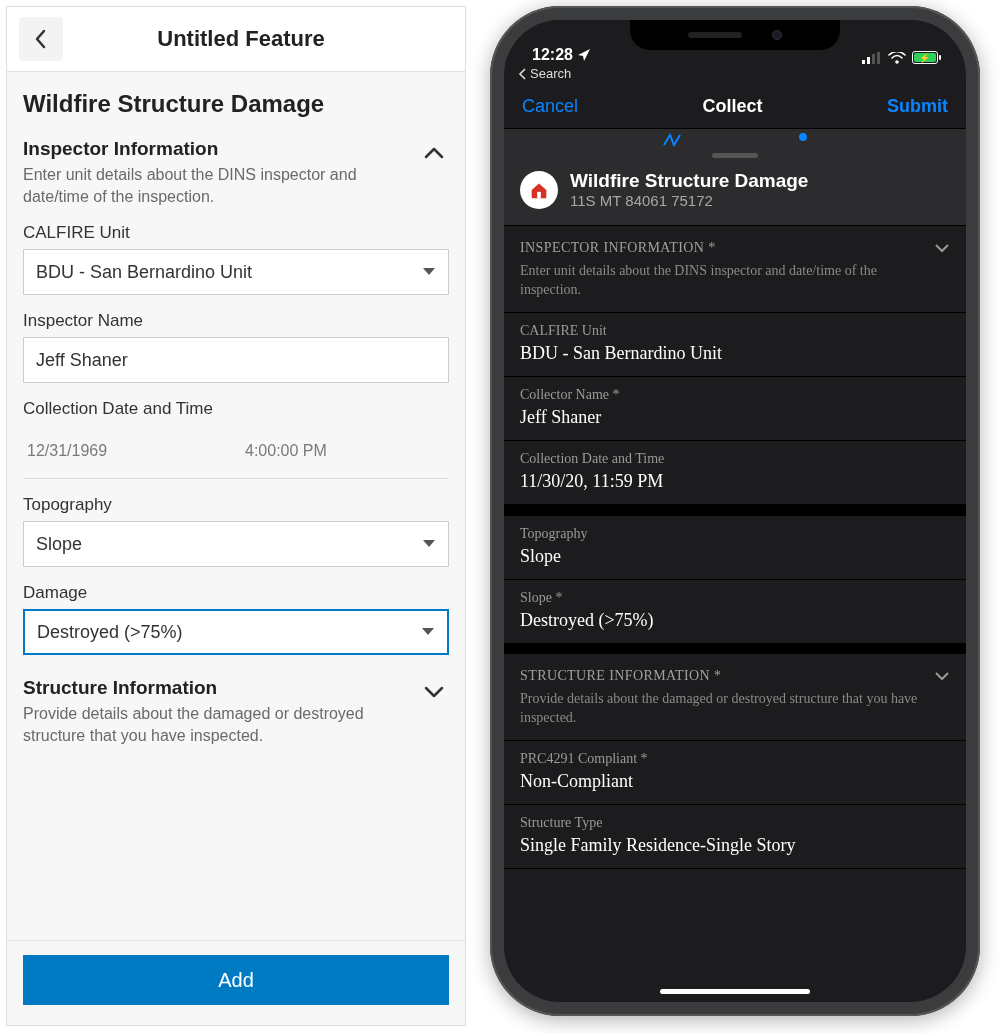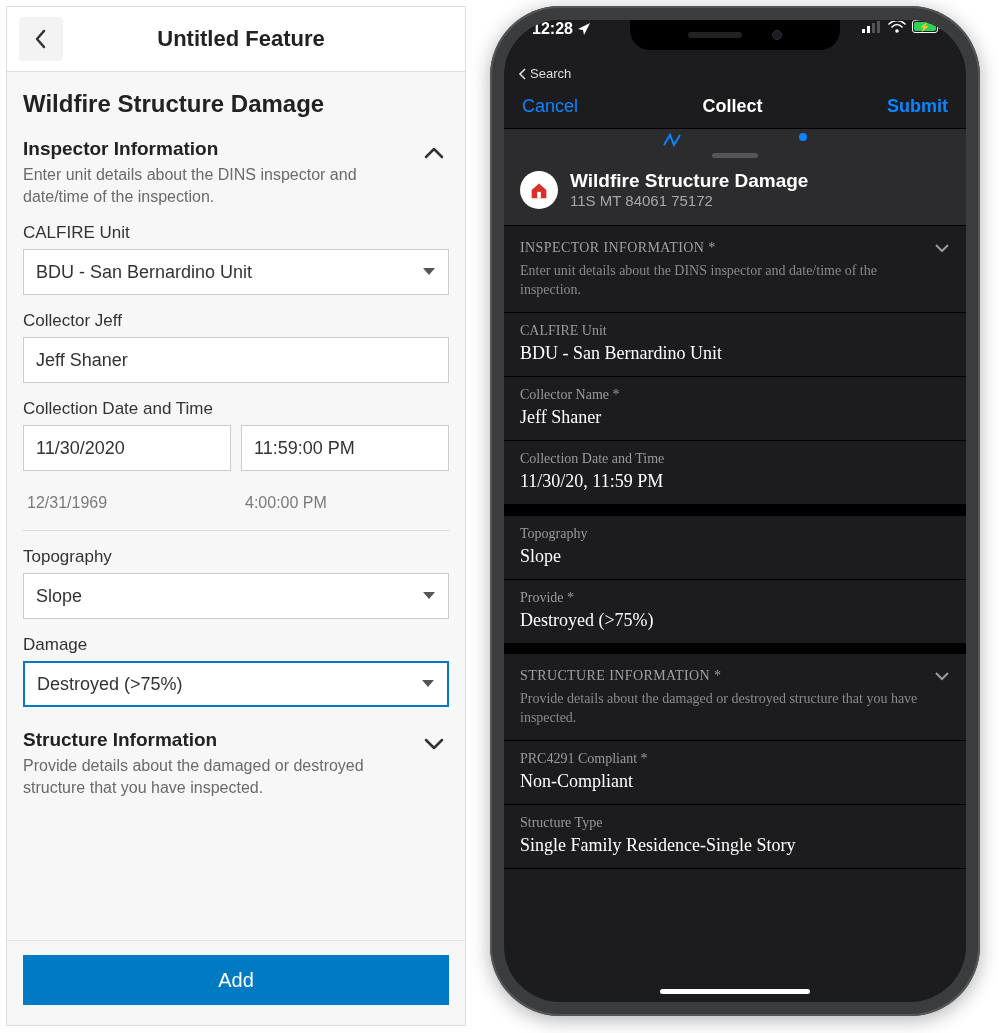--- a/index.html
+++ b/index.html
@@ -190,21 +190,21 @@
   }
   .notch .cam {
     width: 10px; height: 10px;
     background: #1a1a2a;
     border-radius: 50%;
     border: 1px solid #333;
   }
   .status-bar {
     height: 46px;
     display: flex;
-    align-items: flex-start;
+    align-items: flex-end;
     justify-content: space-between;
     padding: 0 28px 2px 28px;
     font-size: 16px;
     font-weight: 600;
     color: #fff;
     background: #1c1c1e;
   }
   .sb-left { display: flex; align-items: center; gap: 4px; }
   .sb-right { display: flex; align-items: center; gap: 6px; }
   .batt {
@@ -354,34 +354,26 @@
     </div>
 
     <div class="field-label">CALFIRE Unit</div>
     <div class="select-box">
       <span>BDU - San Bernardino Unit</span>
       <svg width="14" height="10" viewBox="0 0 14 10">
           <path d="M1 1 L7 8 L13 1" fill="#555"></path>
         </svg>
     </div>
 
-    <div class="field-label">Collector Jeff</div>
+    <div class="field-label">Inspector Name</div>
     <div class="input-box">
       <span>Jeff Shaner</span>
     </div>
 
     <div class="field-label">Collection Date and Time</div>
-    <div class="dt-row">
-      <div class="input-box">
-        <span>11/30/2020</span>
-      </div>
-      <div class="input-box">
-        <span>11:59:00 PM</span>
-      </div>
-    </div>
     <div class="dt-meta">
       <span>12/31/1969</span>
       <span>4:00:00 PM</span>
     </div>
 
     <hr class="divider">
 
     <div class="field-label">Topography</div>
     <div class="select-box">
       <span>Slope</span>
@@ -509,21 +501,21 @@
           <div class="d-value">11/30/20, 11:59 PM</div>
         </div>
 
         <div style="height:10px;background:#000"></div>
 
         <div class="d-field">
           <div class="d-label">Topography</div>
           <div class="d-value">Slope</div>
         </div>
         <div class="d-field">
-          <div class="d-label">Provide *</div>
+          <div class="d-label">Slope *</div>
           <div class="d-value">Destroyed (&gt;75%)</div>
         </div>
 
         <div class="d-section-head" style="border-top:10px solid #000">
           <div class="txt">
             <div class="d-sh-title">STRUCTURE INFORMATION *</div>
             <div class="d-sh-desc">Provide details about the damaged or destroyed structure that you have inspected.</div>
           </div>
           <svg class="d-chev" width="16" height="12" viewBox="0 0 16 12">
               <path d="M2 3 L8 9 L14 3" fill="none" stroke="#9a9a9a" stroke-width="2"></path>

